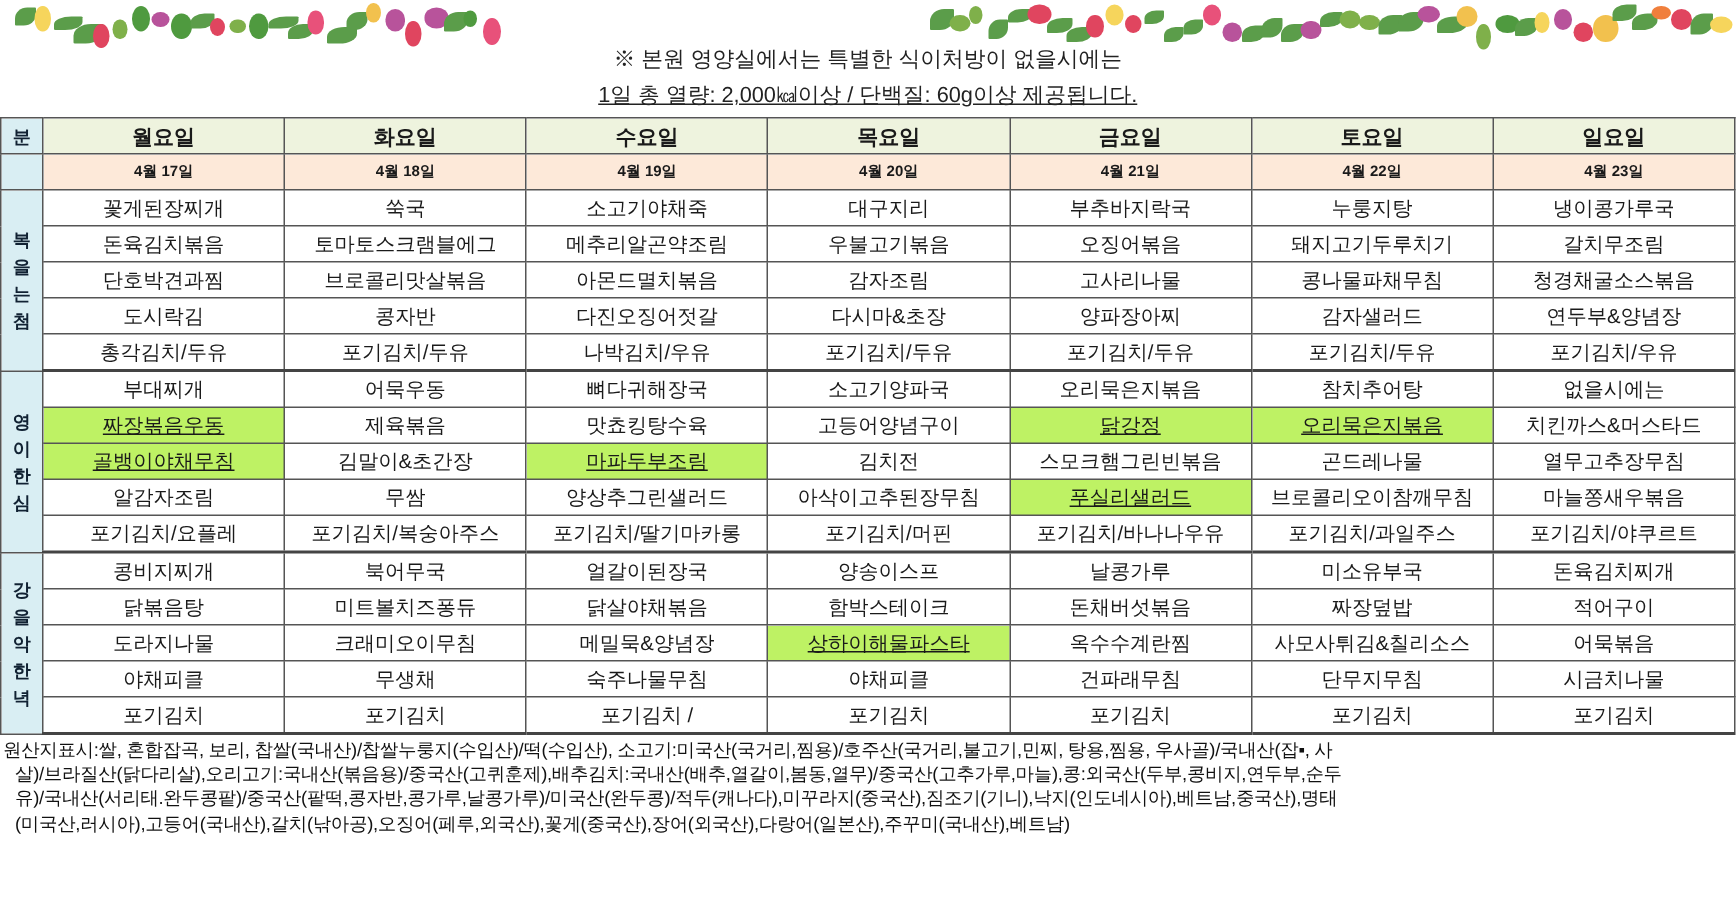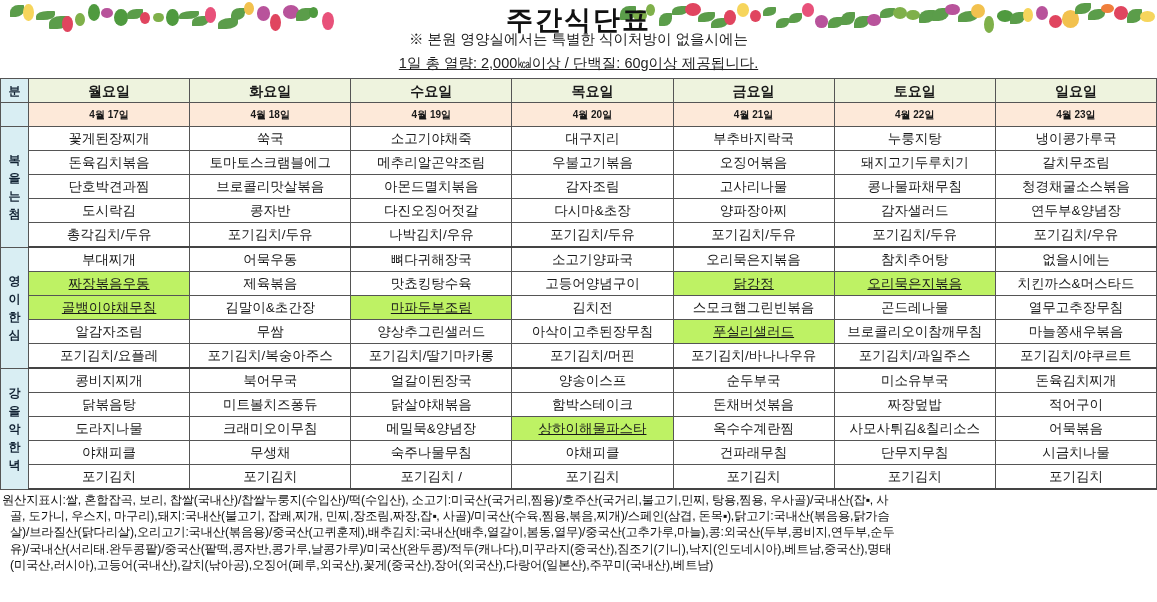--- a/index.html
+++ b/index.html
@@ -201,21 +201,20 @@
         <div class="flower" style="left: 1036px; top: 6.12px; width: 12.384px; height: 14.256px; background: rgb(184, 83, 155);"></div>
         <div class="flower" style="left: 1049px; top: 14.696px; width: 13.176px; height: 13.176px; background: rgb(224, 69, 95);"></div>
         <div class="flower" style="left: 1062px; top: 10.088px; width: 17.352px; height: 17.928px; background: rgb(242, 193, 78);"></div>
         <div class="leaf" style="left: 1075px; top: 3.384px; width: 15.84px; height: 10.784px;"></div>
         <div class="leaf" style="left: 1088px; top: 9.272px; width: 17.248px; height: 10.736px;"></div>
         <div class="flower" style="left: 1101px; top: 4.328px; width: 12.96px; height: 9.144px; background: rgb(240, 127, 60);"></div>
         <div class="flower" style="left: 1114px; top: 5.864px; width: 14.328px; height: 14.04px; background: rgb(224, 69, 95);"></div>
         <div class="leaf" style="left: 1127px; top: 9.144px; width: 14.816px; height: 13.952px;"></div>
         <div class="flower" style="left: 1140px; top: 10.984px; width: 14.904px; height: 11.232px; background: rgb(246, 213, 92);"></div>
       </div>
-    <div class="title">주간식단표</div>
     <div class="note-line note1">※ 본원 영양실에서는 특별한 식이처방이 없을시에는</div>
     <div class="note-line note2"><span class="ul">1일 총 열량: 2,000㎉이상 / 단백질: 60g이상 제공됩니다.</span></div>
   </div>
 
   <table class="menu">
     <colgroup>
       <col class="cat">
         <col class="day">
         <col class="day">
         <col class="day">
@@ -352,21 +351,21 @@
             <div>강</div>
             <div>을</div>
             <div>악</div>
             <div>한</div>
             <div>녁</div>
           </td>
           <td>콩비지찌개</td>
           <td>북어무국</td>
           <td>얼갈이된장국</td>
           <td>양송이스프</td>
-          <td>순두부국</td>
+          <td>날콩가루</td>
           <td>미소유부국</td>
           <td>돈육김치찌개</td>
         </tr>
         <tr>
           <td>닭볶음탕</td>
           <td>미트볼치즈퐁듀</td>
           <td>닭살야채볶음</td>
           <td>함박스테이크</td>
           <td>돈채버섯볶음</td>
           <td>짜장덮밥</td>
@@ -397,19 +396,18 @@
           <td>포기김치</td>
           <td>포기김치</td>
           <td>포기김치</td>
           <td>포기김치</td>
         </tr>
       </tbody>
   </table>
 
   <div class="footer" id="footer-lines">
       <p>원산지표시:쌀, 혼합잡곡, 보리, 찹쌀(국내산)/찹쌀누룽지(수입산)/떡(수입산),  소고기:미국산(국거리,찜용)/호주산(국거리,불고기,민찌, 탕용,찜용, 우사골)/국내산(잡▪, 사</p>
-      <p class="indent">골, 도가니, 우스지, 마구리),돼지:국내산(불고기, 잡쾌,찌개, 민찌,장조림,짜장,잡▪, 사골)/미국산(수육,찜용,볶음,찌개)/스페인(삼겹, 돈목▪),닭고기:국내산(볶음용,닭가슴</p>
       <p class="indent">살)/브라질산(닭다리살),오리고기:국내산(볶음용)/중국산(고퀴훈제),배추김치:국내산(배추,열갈이,봄동,열무)/중국산(고추가루,마늘),콩:외국산(두부,콩비지,연두부,순두</p>
       <p class="indent">유)/국내산(서리태.완두콩팥)/중국산(팥떡,콩자반,콩가루,날콩가루)/미국산(완두콩)/적두(캐나다),미꾸라지(중국산),짐조기(기니),낙지(인도네시아),베트남,중국산),명태</p>
       <p class="indent">(미국산,러시아),고등어(국내산),갈치(낚아공),오징어(페루,외국산),꽃게(중국산),장어(외국산),다랑어(일본산),주꾸미(국내산),베트남)</p>
     </div>
 
 </div>
 
 </body></html>

